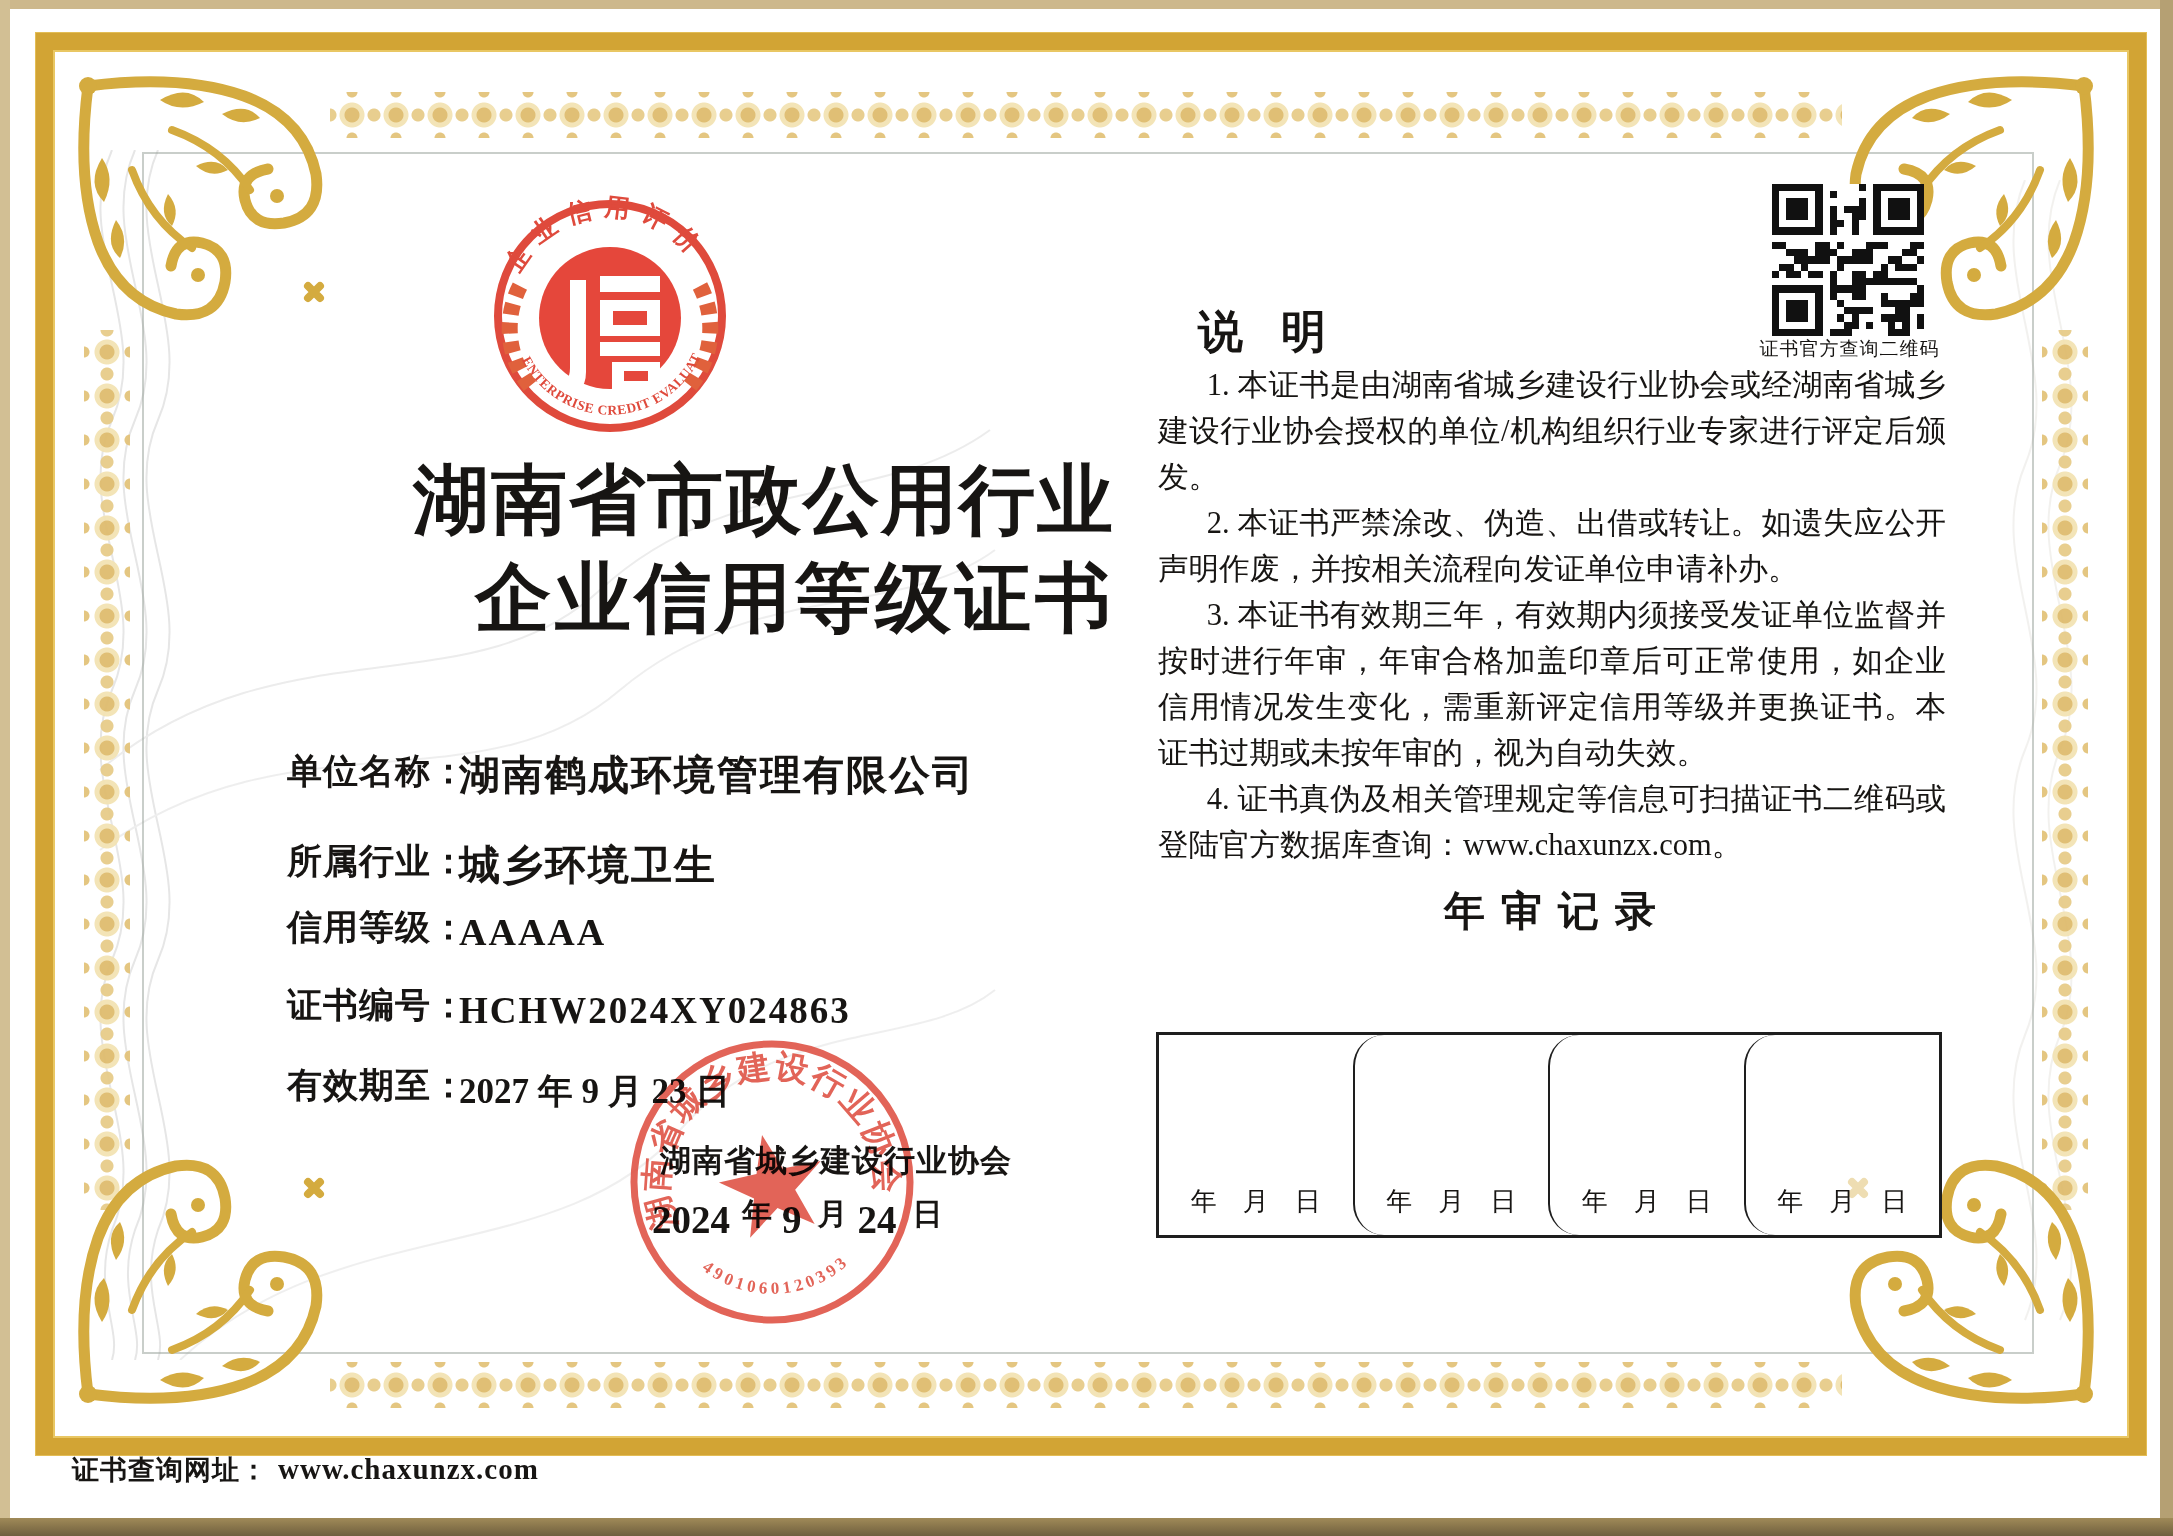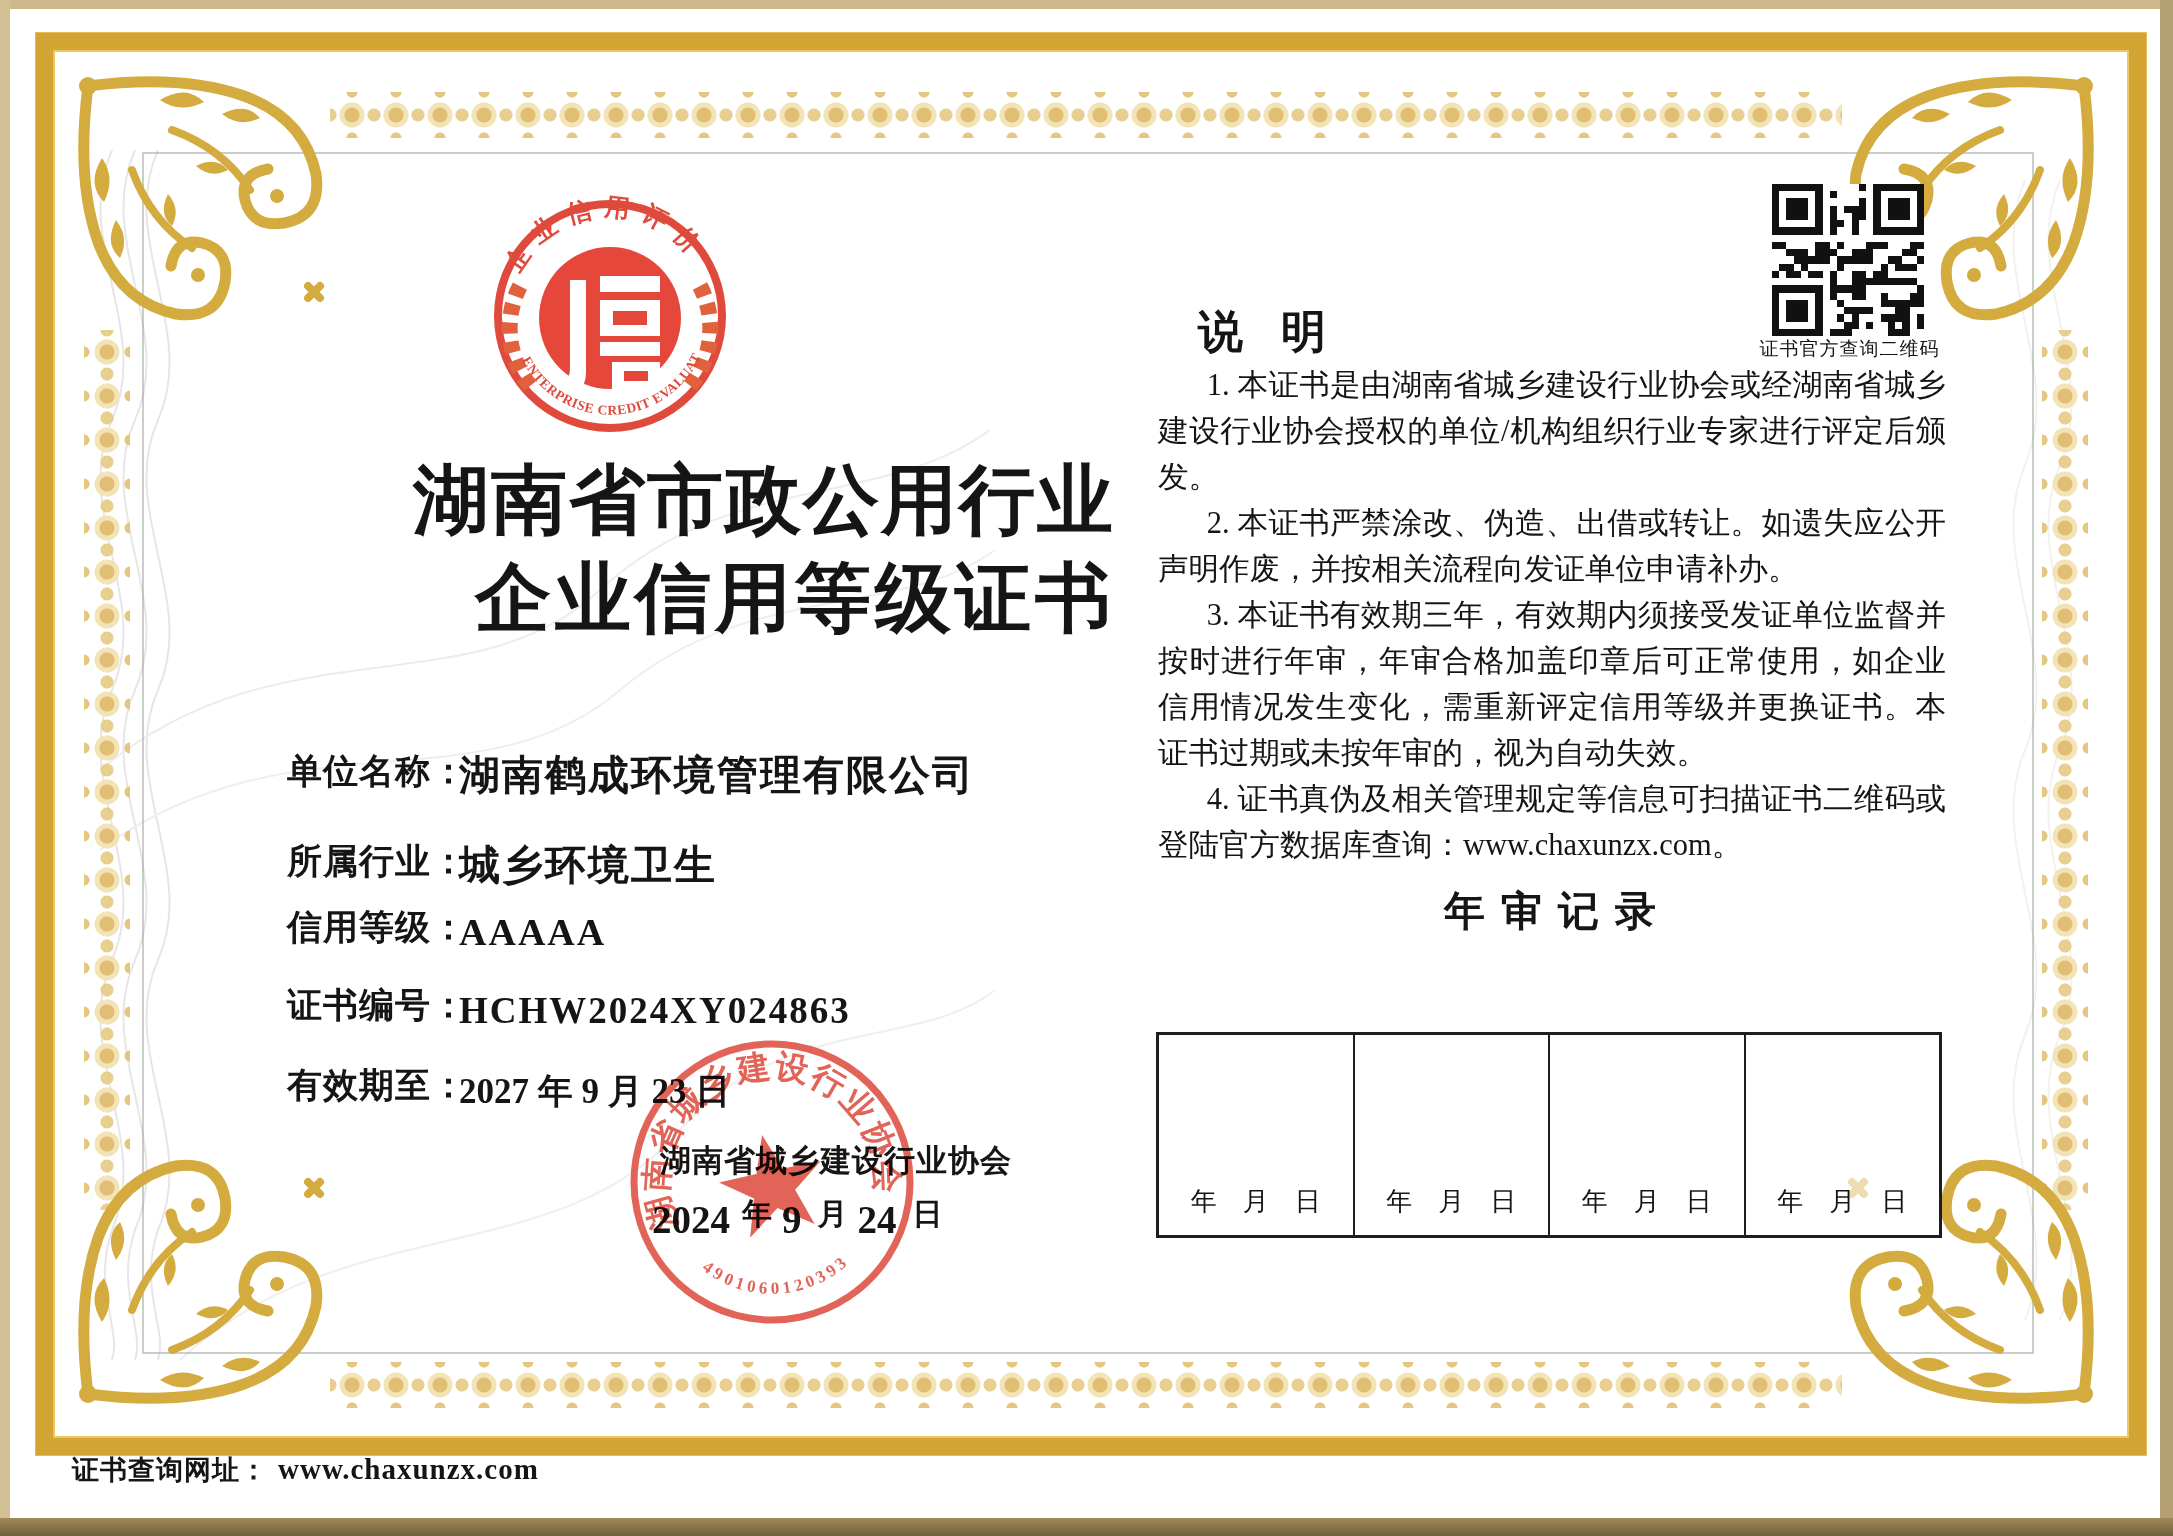--- a/index.html
+++ b/index.html
@@ -80,21 +80,21 @@
     font-weight:bold;letter-spacing:38px;text-indent:38px;}
   .qr-svg{left:1772px;top:184px;width:152px;height:152px;}
   .qr-caption{left:1752px;top:336px;width:195px;text-align:center;font-size:19px;letter-spacing:1px;}
   .notes{left:1158px;top:362px;width:788px;font-size:30.5px;line-height:46px;
     text-align:justify;}
   .notes p{margin:0;text-indent:1.6em;}
   .annual-heading{left:1160px;top:884px;width:780px;text-align:center;font-size:41px;
     font-weight:bold;letter-spacing:16px;text-indent:16px;}
   .annual-table{left:1156px;top:1032px;width:780px;height:200px;display:flex;
     border:3px solid #1e1e1e;background:rgba(255,255,255,.6);}
-  .annual-cell{flex:1;border-left:2px solid #1e1e1e;position:relative;}
+  .annual-cell{flex:1;border-left:2px solid #1e1e1e;position:relative;border-radius:31px;}
   .annual-cell:first-child{border-left:none;}
   .cell-ymd{position:absolute;left:0;right:0;bottom:16px;text-align:center;font-size:26px;}
   .cell-ymd span{margin:0 13px;}
   .footer{left:72px;top:1452px;white-space:nowrap;font-weight:bold;}
   .footer .flb{font-size:27px;letter-spacing:1px;}
   .footer .furl{font-size:29px;margin-left:10px;letter-spacing:1px;}
 </style>
 </head>
 <body>
 

